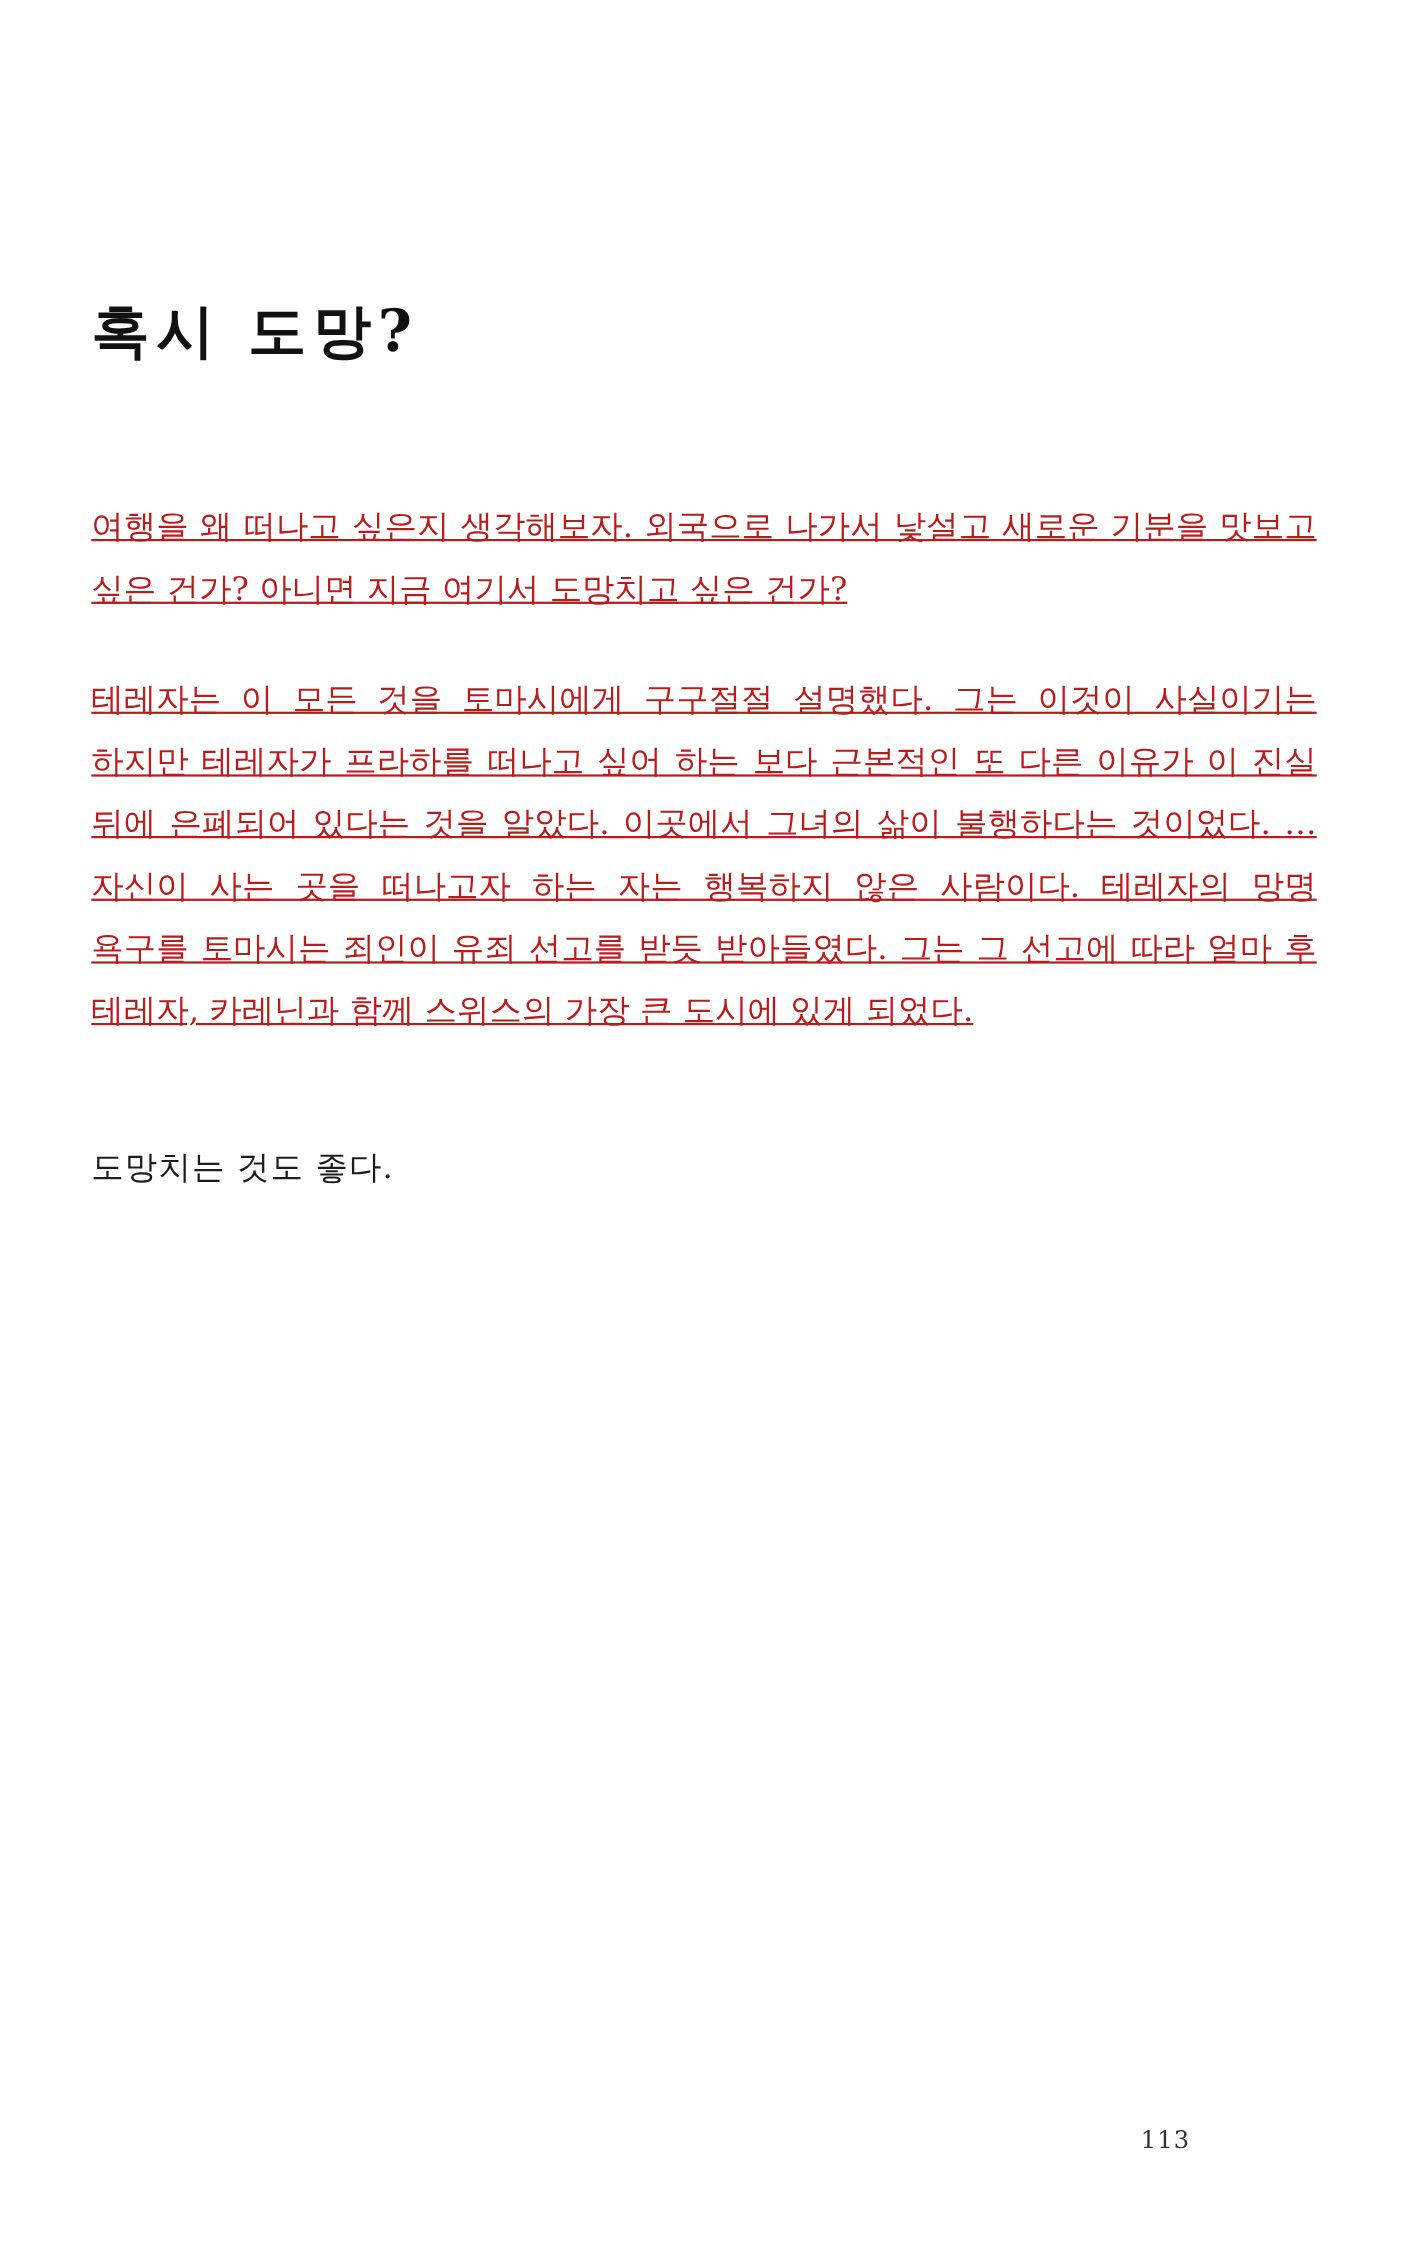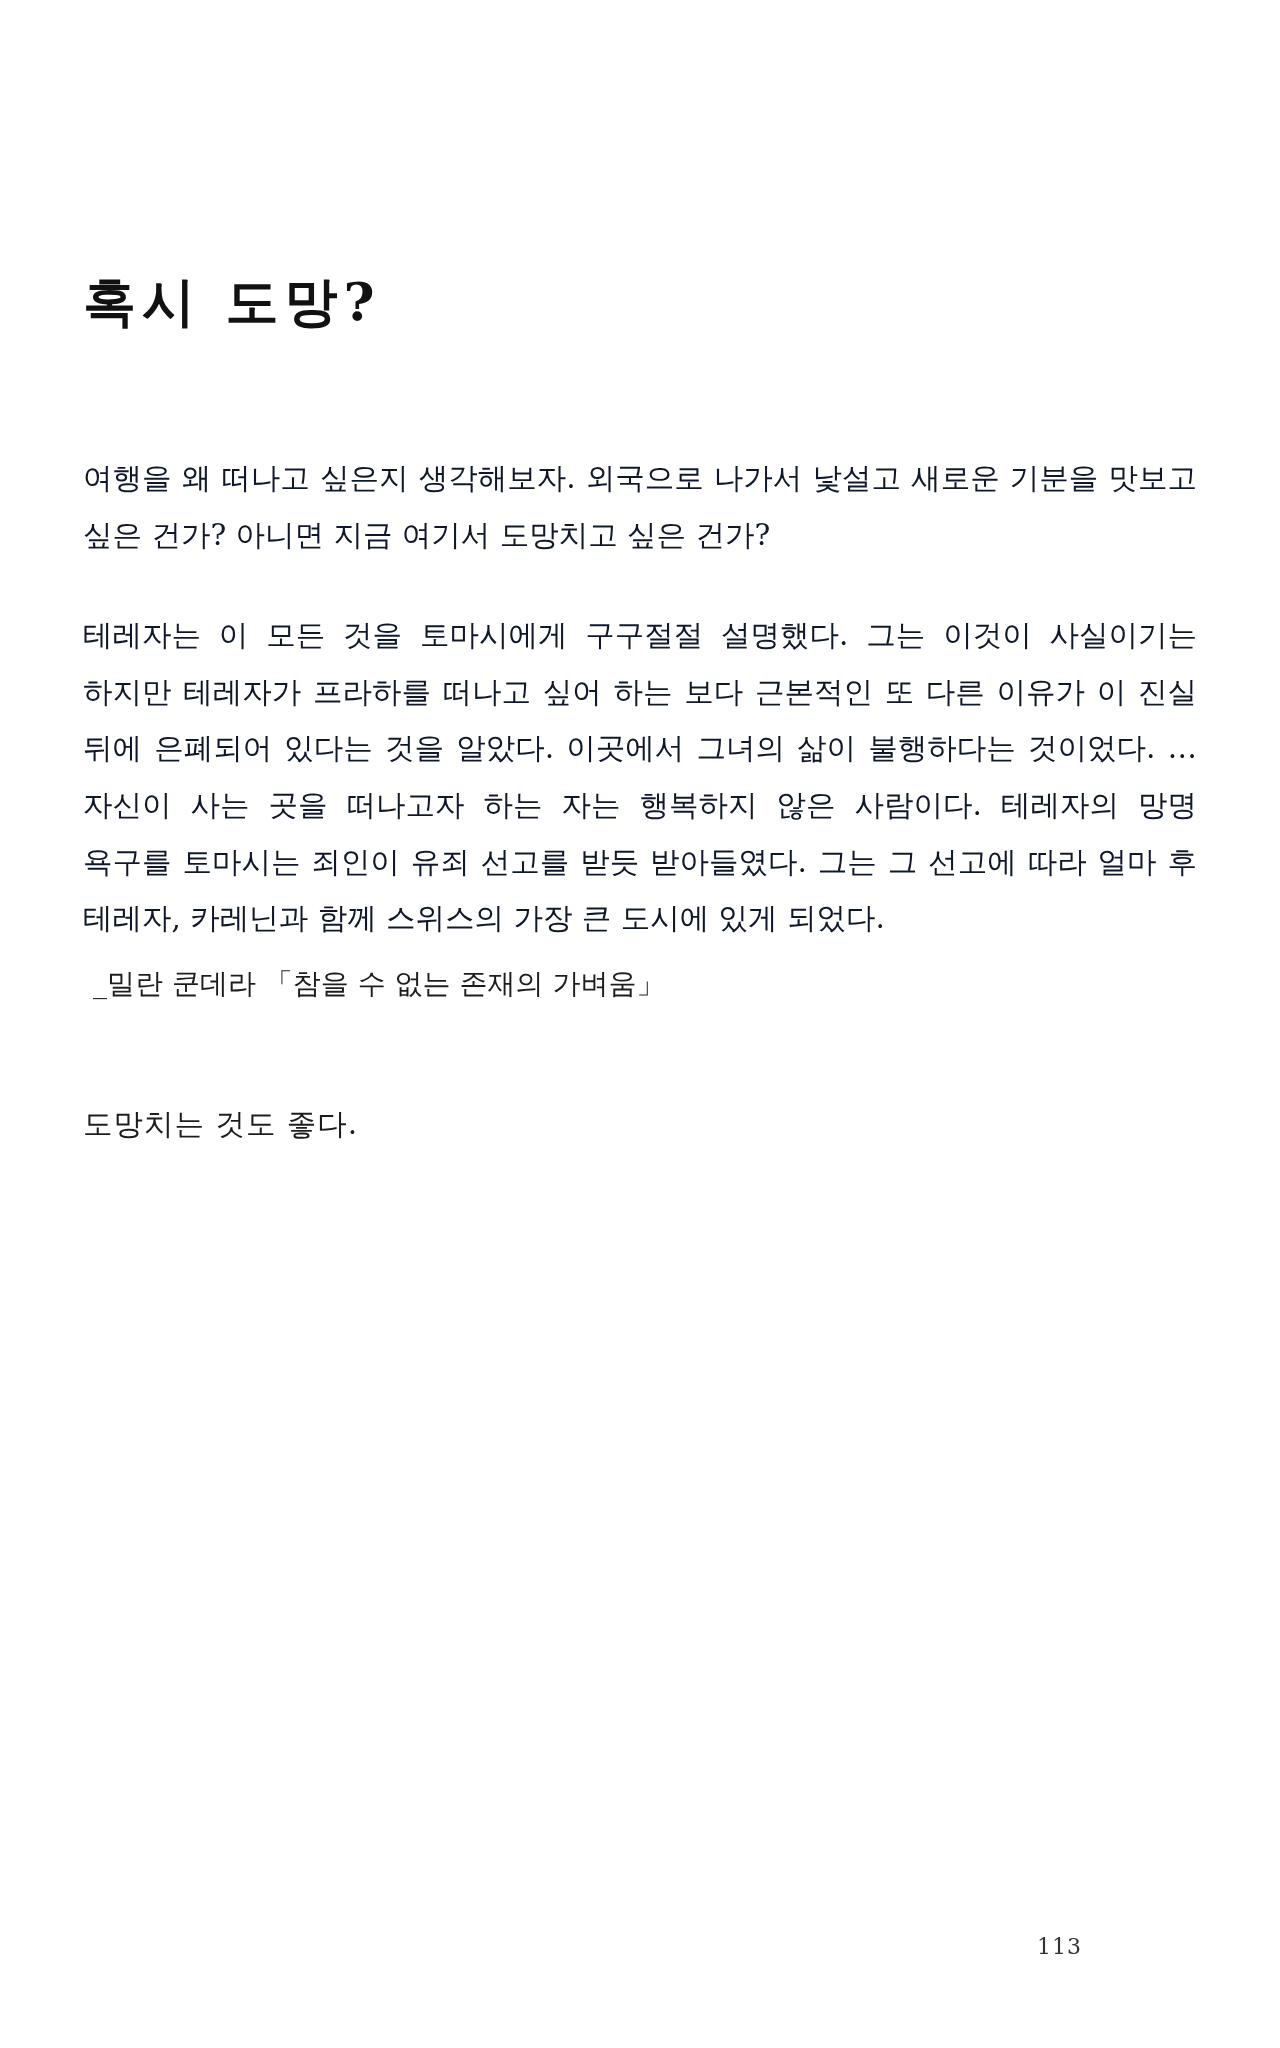--- a/index.html
+++ b/index.html
@@ -37,23 +37,24 @@
   }
   .quote-block {
     margin-top: 118px;
   }
   .para {
     margin: 0;
     font-size: 29.5px;
     line-height: 1.92;
     text-align: justify;
     text-justify: inter-character;
-    color: #0f172a;
+    color: #b91c1c;
     font-family: "DejaVu Serif", "Liberation Serif", serif;
     word-break: keep-all;
+    text-decoration: underline;
   }
   .para + .para {
     margin-top: 44px;
   }
   .attribution {
     margin: 0;
     margin-top: 10px;
     padding-left: 10px;
     font-size: 28px;
     line-height: 1.9;
@@ -85,21 +86,20 @@
 <div class="page">
 
   <h1 class="chapter-title">혹시 도망?</h1>
 
   <div class="quote-block">
 
     <p class="para">여행을 왜 떠나고 싶은지 생각해보자. 외국으로 나가서 낯설고 새로운 기분을 맛보고 싶은 건가? 아니면 지금 여기서 도망치고 싶은 건가?</p>
 
     <p class="para">테레자는 이 모든 것을 토마시에게 구구절절 설명했다. 그는 이것이 사실이기는 하지만 테레자가 프라하를 떠나고 싶어 하는 보다 근본적인 또 다른 이유가 이 진실 뒤에 은폐되어 있다는 것을 알았다. 이곳에서 그녀의 삶이 불행하다는 것이었다. … 자신이 사는 곳을 떠나고자 하는 자는 행복하지 않은 사람이다. 테레자의 망명 욕구를 토마시는 죄인이 유죄 선고를 받듯 받아들였다. 그는 그 선고에 따라 얼마 후 테레자, 카레닌과 함께 스위스의 가장 큰 도시에 있게 되었다.</p>
 
-    <p class="attribution">_밀란 쿤데라 「참을 수 없는 존재의 가벼움」</p>
 
     <p class="closing">도망치는 것도 좋다.</p>
 
   </div>
 
   <div class="page-number">113</div>
 
 </div>
 
 </body></html>

